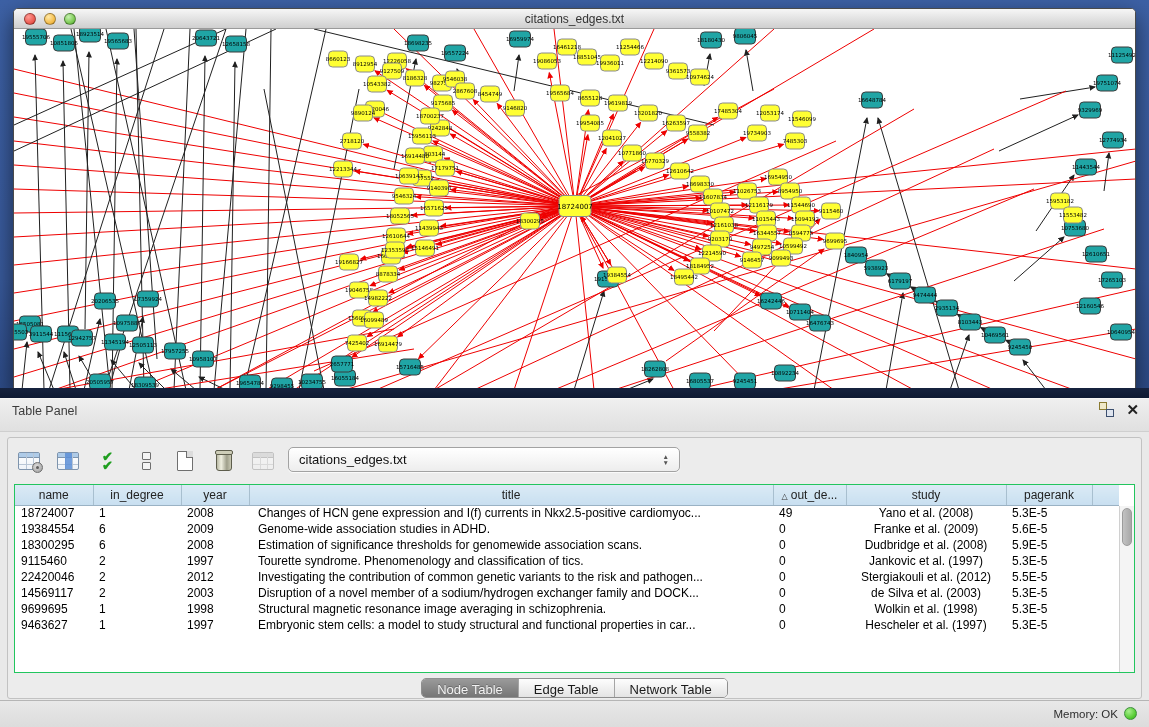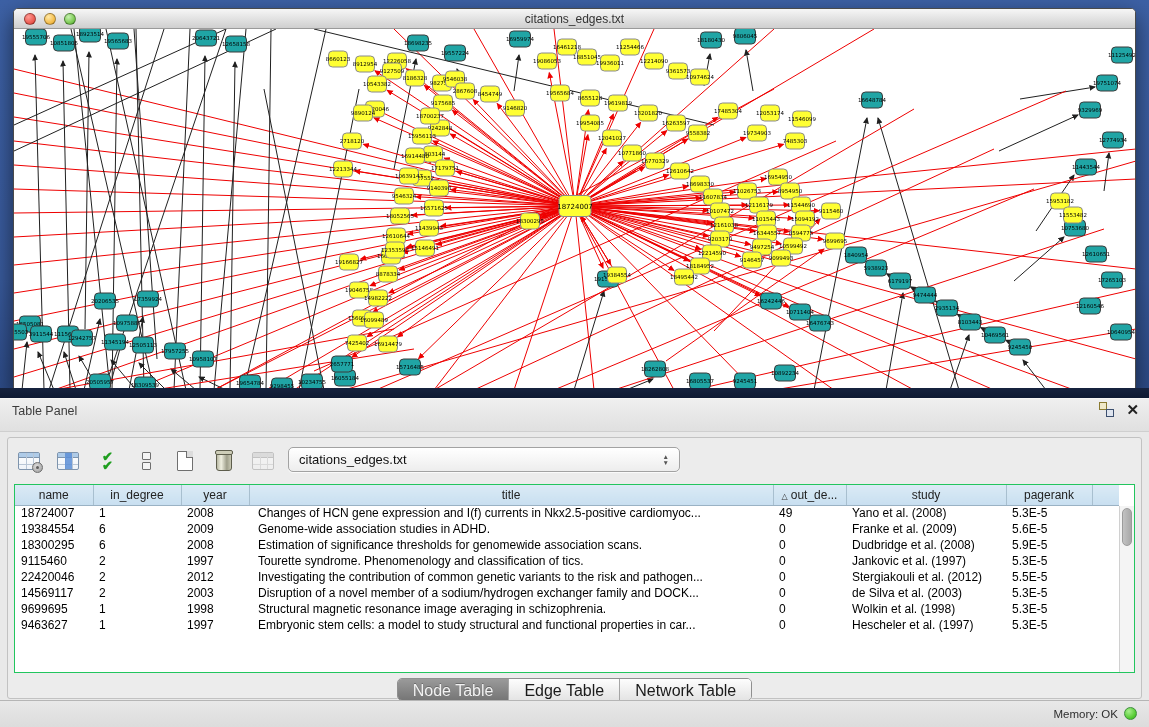--- a/index.html
+++ b/index.html
@@ -81,31 +81,31 @@
     background:#fff; border:1px solid #22c55e; overflow:hidden; }
   table { border-collapse:collapse; table-layout:fixed; width:1104px; font-size:12px; color:#000; }
   col.c-name{width:78px} col.c-ind{width:88px} col.c-year{width:68px} col.c-title{width:524px}
   col.c-out{width:73px} col.c-short{width:160px} col.c-pr{width:86px} col.c-fill{width:27px}
   thead th { height:20px; background:linear-gradient(180deg,#dbeaf5,#c8dff0);
     border-right:1px solid #a8bfcf; border-bottom:1px solid #9ab2c4; font-weight:normal;
     font-size:12px; color:#222; text-align:center; overflow:hidden; white-space:nowrap; }
   thead th.nb { border-right:none; }
   .sort-tri { font-size:8px; color:#333; margin-right:3px; }
   tbody td { height:16px; padding:0 6px; white-space:nowrap; overflow:hidden; text-overflow:clip; }
-  tbody td.ctr { }
+  tbody td.ctr { text-align:center; }
   tbody td.ttl { padding-left:9px; }
   .vscroll { position:absolute; right:0; top:21px; bottom:0; width:15px;
     background:#f4f4f4; border-left:1px solid #d0d0d0; }
   .vthumb { position:absolute; left:2px; top:2px; width:10px; height:38px; border-radius:6px;
     background:linear-gradient(90deg,#c2c2c2,#a8a8a8); border:1px solid #9b9b9b; }
 
   .tabs-row { position:absolute; left:0; right:0; top:240px; height:24px; text-align:center; }
   .seg { display:inline-flex; border:1px solid #8f8f8f; border-radius:5px; overflow:hidden;
     box-shadow:0 1px 0 rgba(255,255,255,.7); }
-  .seg .tab { padding:3px 15px 0; font-size:16px; color:#1a1a1a;
+  .seg .tab { padding:3px 15px 0; font-size:13px; color:#1a1a1a;
     background:linear-gradient(180deg,#fdfdfd,#e4e4e4); border-right:1px solid #a5a5a5; }
   .seg .tab:last-child { border-right:none; }
   .seg .tab.sel { background:linear-gradient(180deg,#9a9a9a,#767676); color:#f2f2f2;
     text-shadow:0 -1px 0 rgba(0,0,0,.25); }
 
   .statusbar { position:absolute; left:0; bottom:0; width:100%; height:27px;
     background:linear-gradient(180deg,#e8e8e8,#dcdcdc); border-top:1px solid #b5b5b5; }
   .mem { position:absolute; right:12px; top:6px; display:flex; align-items:center; gap:6px;
     font-size:11.5px; color:#2e2e2e; }
   .mem-dot { width:13px; height:13px; border-radius:50%; border:1px solid #3d8f3d;

